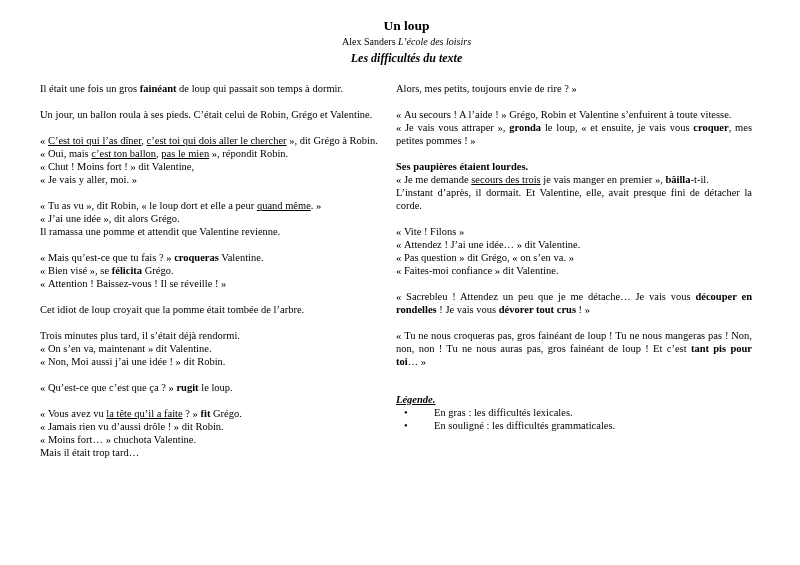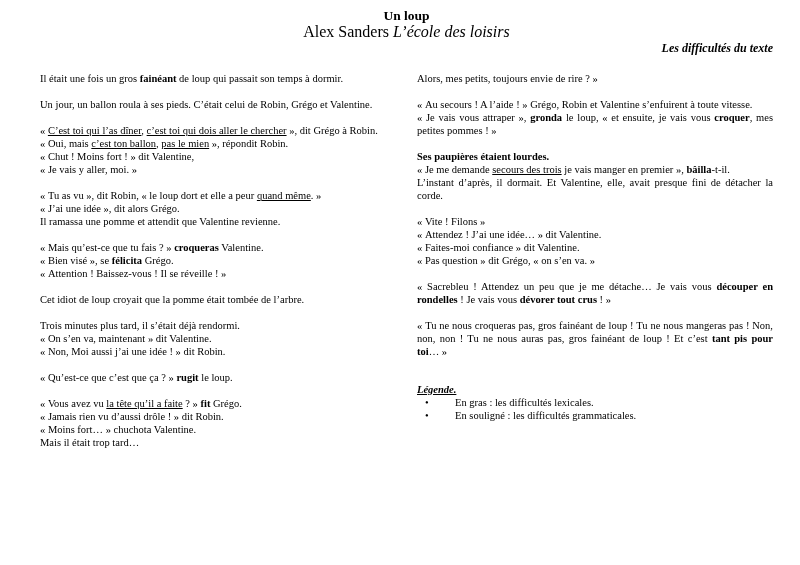--- a/index.html
+++ b/index.html
@@ -3,26 +3,26 @@
 <meta charset="utf-8">
 <style>
   html, body { margin: 0; padding: 0; }
   body {
     width: 800px; height: 565px;
     background: #ffffff;
     color: #000000;
     font-family: "Liberation Serif", serif;
     overflow: hidden;
   }
-  .page { padding: 8px 27px 0 40px; }
+  .page { padding: 18px 27px 0 40px; }
   .title-block { text-align: center; line-height: 16px; margin-bottom: 16px; }
   .doc-title { font-size: 13.5px; font-weight: bold; }
-  .doc-author-line { font-size: 16px; }
-  .doc-subtitle { font-size: 12px; font-weight: bold; font-style: italic; text-align: right; }
-  .columns { display: flex; gap: 21px; }
+  .doc-author-line { font-size: 10px; }
+  .doc-subtitle { font-size: 12px; font-weight: bold; font-style: italic; }
+  .columns { display: flex; }
   .col { width: 356px; font-size: 10.5px; line-height: 13px; }
   .block { margin: 0 0 13px 0; }
   .line { text-align: justify; }
   .b { font-weight: bold; }
   .u { text-decoration: underline; }
   .i { font-style: italic; }
   .legend { margin-top: 13px; }
   .legend-heading {
     font-weight: bold; font-style: italic; text-decoration: underline;
     display: inline-block;
@@ -99,22 +99,22 @@
             <div class="line"><span class="">«&nbsp;Je vais vous attraper&nbsp;», </span><span class="b">gronda</span><span class=""> le loup, «&nbsp;et ensuite, je vais vous </span><span class="b">croquer</span><span class="">, mes petites pommes&nbsp;!&nbsp;»</span></div>
           </div>
           <div class="block">
             <div class="line"><span class="b">Ses paupières étaient lourdes.</span></div>
             <div class="line"><span class="">«&nbsp;Je me demande </span><span class="u">secours des trois</span><span class=""> je vais manger en premier&nbsp;», </span><span class="b">bâilla</span><span class="">-t-il.</span></div>
             <div class="line"><span class="">L’instant d’après, il dormait. Et Valentine, elle, avait presque fini de détacher la corde.</span></div>
           </div>
           <div class="block">
             <div class="line"><span class="">«&nbsp;Vite&nbsp;! Filons&nbsp;»</span></div>
             <div class="line"><span class="">«&nbsp;Attendez&nbsp;! J’ai une idée…&nbsp;» dit Valentine.</span></div>
+            <div class="line"><span class="">«&nbsp;Pas question&nbsp;» dit Grégo, «&nbsp;on s’en va.&nbsp;»</span></div>
             <div class="line"><span class="">«&nbsp;Faites-moi confiance&nbsp;» dit Valentine.</span></div>
-            <div class="line"><span class="">«&nbsp;Pas question&nbsp;» dit Grégo, «&nbsp;on s’en va.&nbsp;»</span></div>
           </div>
           <div class="block">
             <div class="line"><span class="">«&nbsp;Sacrebleu&nbsp;! Attendez un peu que je me détache… Je vais vous </span><span class="b">découper en rondelles</span><span class="">&nbsp;! Je vais vous </span><span class="b">dévorer tout crus</span><span class="">&nbsp;!&nbsp;»</span></div>
           </div>
           <div class="block">
             <div class="line"><span class="">«&nbsp;Tu ne nous croqueras pas, gros fainéant de loup&nbsp;! Tu ne nous mangeras pas&nbsp;! Non, non, non&nbsp;! Tu ne nous auras pas, gros fainéant de loup&nbsp;! Et c’est </span><span class="b">tant pis pour toi</span><span class="">…&nbsp;»</span></div>
           </div>
         </div>
       <div class="legend">
         <div>

